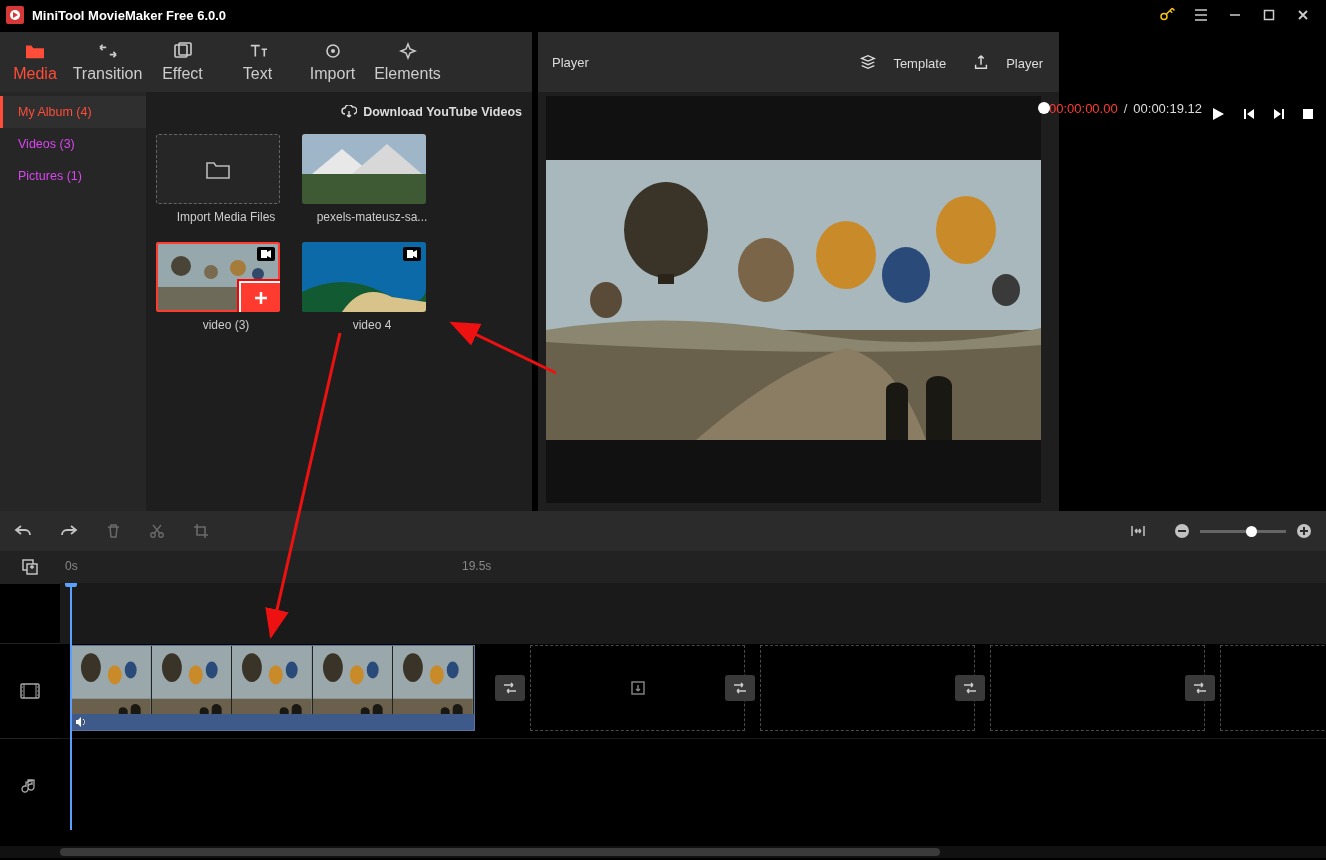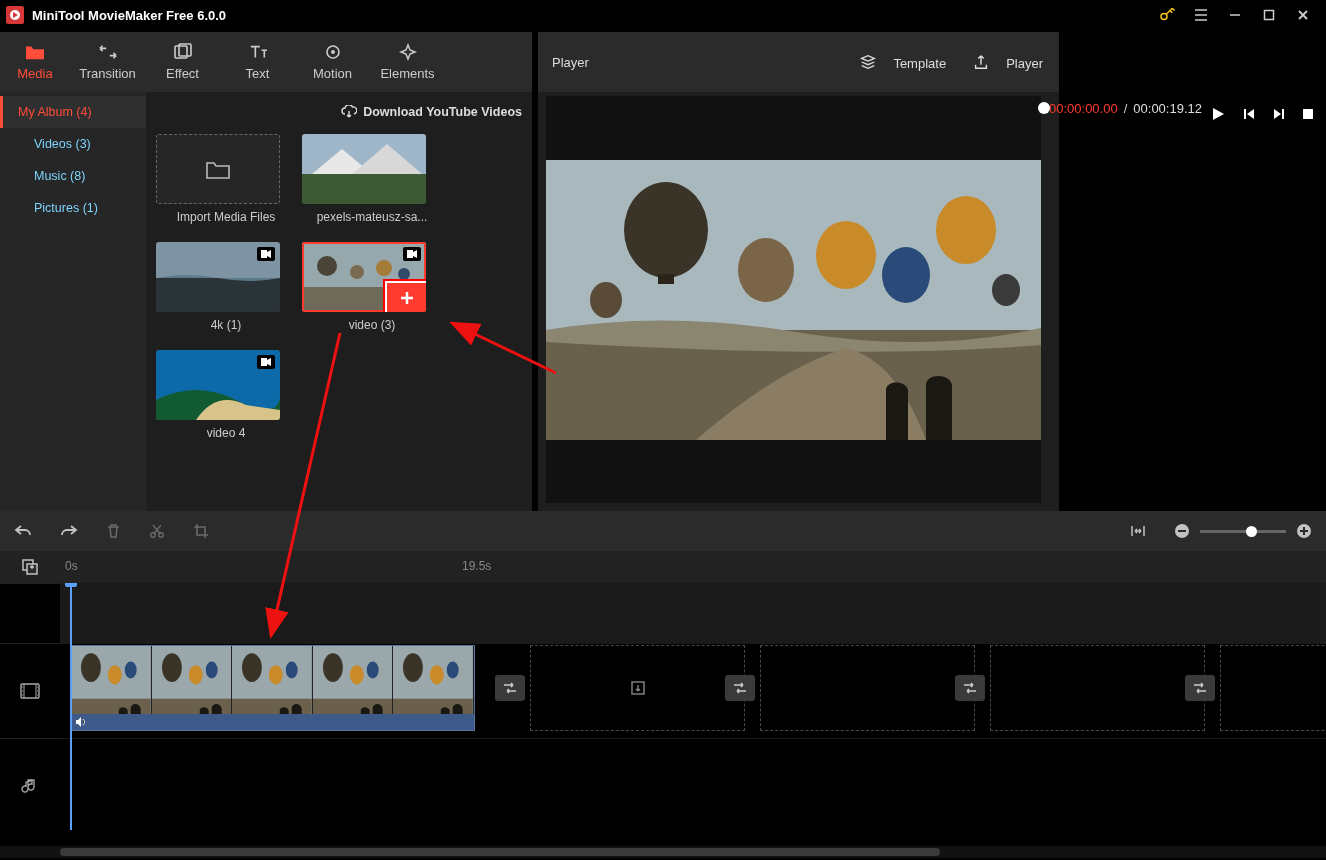--- a/index.html
+++ b/index.html
@@ -38,32 +38,32 @@
   
   .leftcol {
     width: 532px; display: flex; flex-direction: column;
     background: #1e1e1e;
   }
   .tabbar {
     height: 60px; display: flex; background:#2b2b2b;
   }
   .tab {
     width: 75px; display:flex; flex-direction:column; align-items:center; justify-content:center;
-    cursor:pointer; font-size: 13px; color:#ccc; gap:5px;
+    cursor:pointer; font-size: 16px; color:#ccc; gap:5px;
   }
   .tab.active { color:#ff4d3a; }
   .tab:first-child { width: 70px; }
 
   .left-body { flex:1; display:flex; background:#1e1e1e; }
   .sidebar {
     width: 146px; background:#262626; padding-top:4px;
   }
   .sidebar-item {
-    height: 32px; display:flex; align-items:center; padding-left:34px;
-    cursor:pointer; font-size:12.5px; color:#7dd3fc;
+    height: 32px; display:flex; align-items:center; padding-left:18px;
+    cursor:pointer; font-size:12.5px; color:#d946ef;
   }
   .sidebar-item.active { color:#ff4d3a; border-left:3px solid #ff4d3a; padding-left:15px; background:#2f2f2f;}
 
   .album {
     flex:1; display:flex; flex-direction:column; padding: 8px 10px 0 10px;
     position: relative;
   }
   .album-top { height: 24px; display:flex; justify-content:flex-end; align-items:center; gap:6px; font-size:12.5px; color:#ddd; cursor:pointer;font-weight:bold;}
   .album-grid {
     display:flex; flex-wrap:wrap; gap: 18px 22px;
@@ -260,40 +260,37 @@
         <svg width="22" height="18" viewBox="0 0 24 20">
             <path d="M4 4h10M9 4v12 M16 8h6M19 8v8" stroke="#ccc" stroke-width="1.8"></path>
           </svg>
         <span>Text</span>
       </div>
       <div class="tab">
         <svg width="20" height="18" viewBox="0 0 20 18">
             <circle cx="10" cy="9" r="6" fill="none" stroke="#ccc" stroke-width="1.6"></circle>
             <circle cx="10" cy="9" r="2" fill="#ccc"></circle>
           </svg>
-        <span>Motion</span>
+        <span>Import</span>
       </div>
       <div class="tab">
         <svg width="20" height="18" viewBox="0 0 20 18">
             <path d="M10 2l2 5 5 2-5 2-2 5-2-5-5-2 5-2z" fill="none" stroke="#ccc" stroke-width="1.5"></path>
           </svg>
         <span>Elements</span>
       </div>
     </div>
 
     <div class="left-body">
       <div class="sidebar">
         <div class="sidebar-item active">
           <span>My Album (4)</span>
         </div>
         <div class="sidebar-item">
           <span>Videos (3)</span>
-        </div>
-        <div class="sidebar-item">
-          <span>Music (8)</span>
         </div>
         <div class="sidebar-item">
           <span>Pictures (1)</span>
         </div>
       </div>
 
       <div class="album">
         <div class="album-top">
           <svg width="16" height="14" viewBox="0 0 16 14">
               <path d="M4 9a3 3 0 010-6 4 4 0 017.5-1A3 3 0 0113 9" fill="none" stroke="#ddd" stroke-width="1.4"></path>
@@ -318,36 +315,20 @@
               <svg width="124" height="70" viewBox="0 0 124 70" preserveAspectRatio="none">
                 <rect width="124" height="40" fill="#9fb6c9"></rect>
                   <rect y="40" width="124" height="30" fill="#3e5a34"></rect>
                 <polygon points="10,40 40,15 70,40" fill="#e8e8e8"></polygon>
                   <polygon points="50,40 85,10 120,40" fill="#d8d8d8"></polygon>
               </svg>
             </div>
             <span class="alabel">pexels-mateusz-sa...</span>
           </div>
 
-          <div class="acard">
-            <div class="athumb">
-              <svg width="124" height="70" viewBox="0 0 124 70" preserveAspectRatio="none">
-                <rect width="124" height="36" fill="#7e94a2"></rect>
-                  <rect y="36" width="124" height="34" fill="#2a3438"></rect>
-                <path d="M0 36 Q30 30 62 36 T124 36" fill="#5d7a8a"></path>
-              </svg>
-              <div class="vbadge">
-                  <svg width="10" height="8" viewBox="0 0 10 8">
-                    <rect width="6" height="8" fill="#fff"></rect>
-                    <polygon points="6,2 10,0 10,8 6,6" fill="#fff"></polygon>
-                  </svg>
-                </div>
-            </div>
-            <span class="alabel">4k (1)</span>
-          </div>
 
           <div class="acard">
             <div class="athumb selected">
               <svg width="124" height="70" viewBox="0 0 124 70" preserveAspectRatio="none">
                 <rect width="124" height="45" fill="#97a8ad"></rect>
                   <rect y="45" width="124" height="25" fill="#6d6a5a"></rect>
                 <circle cx="25" cy="24" r="10" fill="#4a4438"></circle>
                   <circle cx="55" cy="30" r="7" fill="#7a6a50"></circle>
                   <circle cx="82" cy="26" r="8" fill="#a57c3a"></circle>
                   <circle cx="102" cy="32" r="6" fill="#324a6a"></circle>

